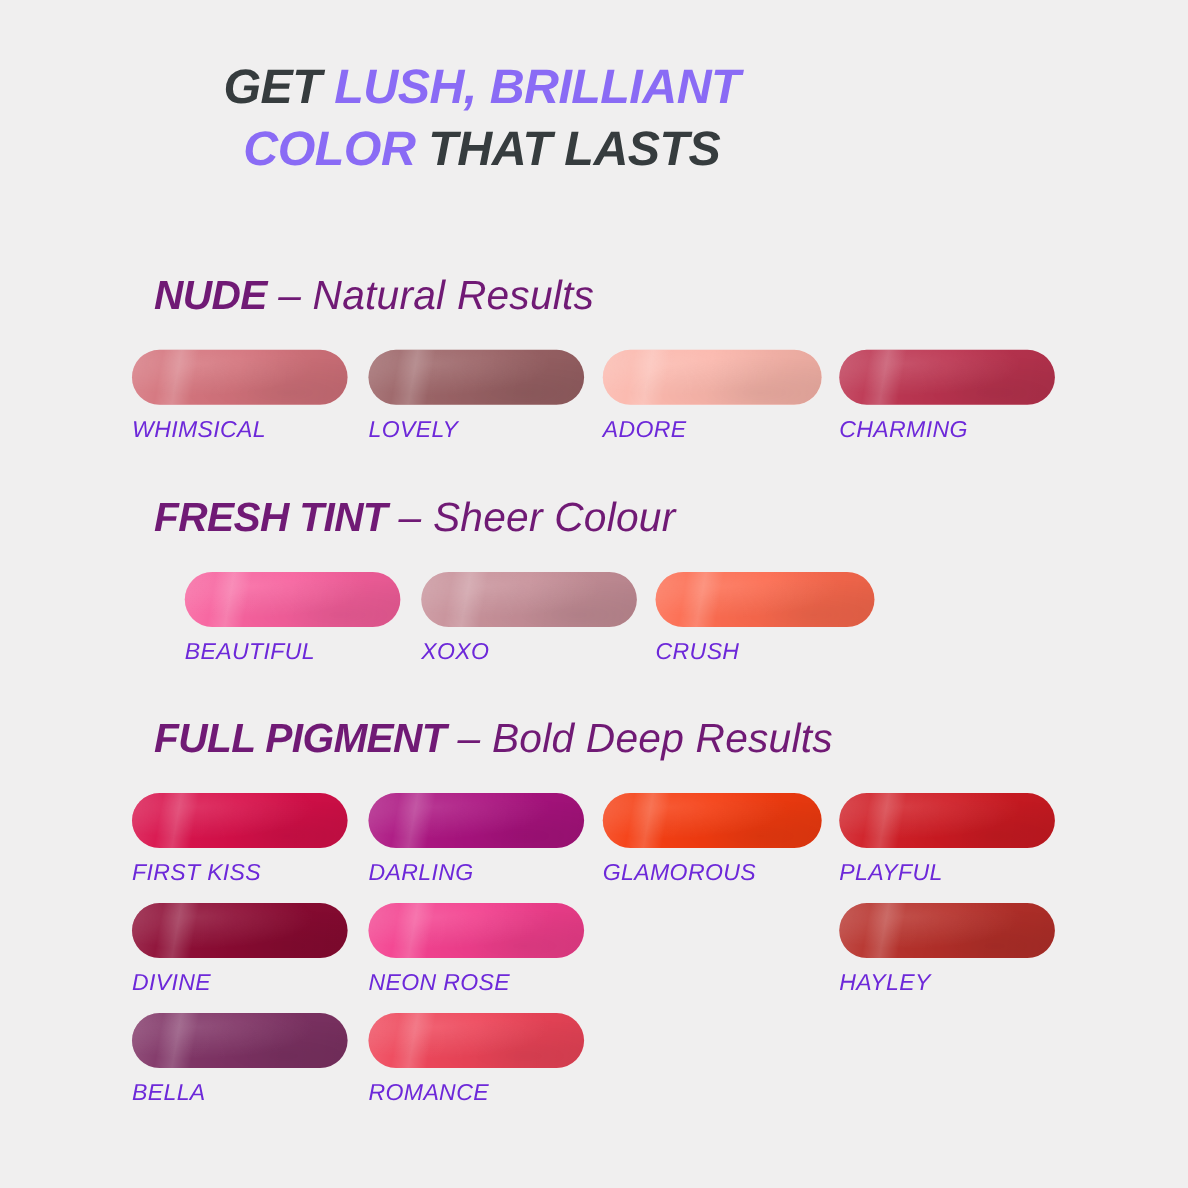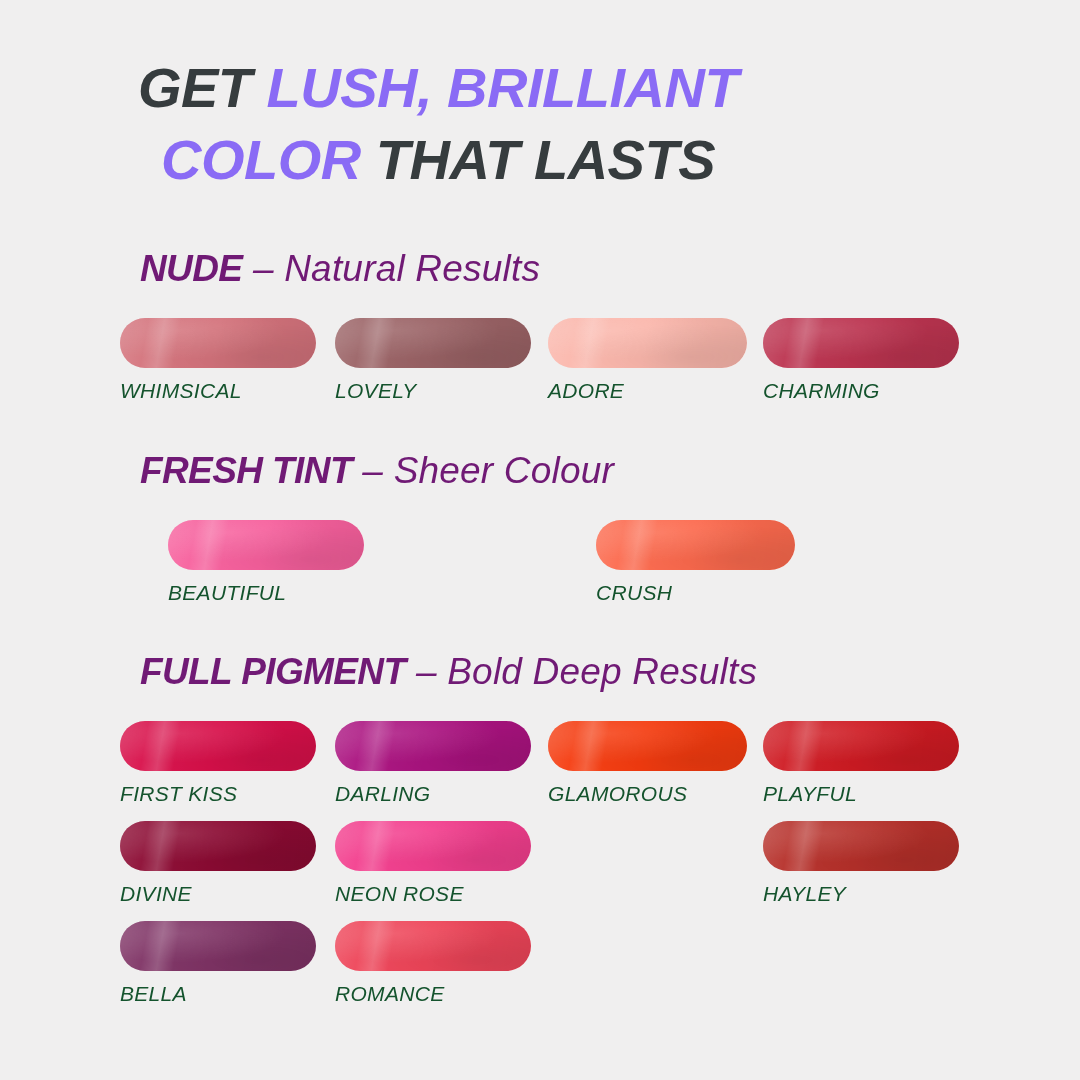--- a/index.html
+++ b/index.html
@@ -17,21 +17,21 @@
 
   
   .headline {
     position: absolute;
     left: 0;
     top: 52px;
     width: 876px;
     text-align: center;
     font-weight: 700;
     font-style: italic;
-    font-size: 56px;
+    font-size: 44px;
     line-height: 1.28;
     letter-spacing: -0.5px;
     color: #363c3e;
   }
   .headline .accent { color: #8a6bf5; }
   .headline .line { display: block; white-space: nowrap; }
 
   
   .section { position: absolute; left: 0; width: 1080px; }
   .section-title {
@@ -100,21 +100,21 @@
       radial-gradient(ellipse at 30% 25%, rgba(255,255,255,0.13), rgba(255,255,255,0) 55%),
       radial-gradient(ellipse at 72% 78%, rgba(0,0,0,0.07), rgba(0,0,0,0) 60%);
     pointer-events: none;
   }
 
   .swatch-label {
     margin-top: 11px;
     font-size: 21px;
     font-style: italic;
     font-weight: 300;
-    color: #14532d;
+    color: #6d28d9;
     white-space: nowrap;
     letter-spacing: 0.3px;
   }
 </style>
 </head>
 <body>
 
 <div class="headline">
   <span class="line">
     <span>GET </span><span class="accent">LUSH, BRILLIANT</span>
@@ -149,20 +149,24 @@
       </div>
     </div>
     <div class="section" style="top: 450px;">
       <div class="section-title"><span class="strong">FRESH TINT</span><span class="sub"> – Sheer Colour</span></div>
       <div class="rows" style="top: 70px; padding-left: 48px;">
         <div class="swatch-row" style="height: 100px;">
           <div class="cell c0">
             <div class="swatch" title="BEAUTIFUL" style="background: rgb(247, 96, 157);"></div>
             <div class="swatch-label">BEAUTIFUL</div>
           </div>
+          <div class="cell c1">
+            <div class="swatch" title="XOXO" style="background: rgb(199, 144, 153);"></div>
+            <div class="swatch-label">XOXO</div>
+          </div>
           <div class="cell c2">
             <div class="swatch wide" title="CRUSH" style="background: rgb(252, 106, 78);"></div>
             <div class="swatch-label">CRUSH</div>
           </div>
         </div>
       </div>
     </div>
     <div class="section" style="top: 651px;">
       <div class="section-title"><span class="strong">FULL PIGMENT</span><span class="sub"> – Bold Deep Results</span></div>
       <div class="rows" style="top: 70px;">

